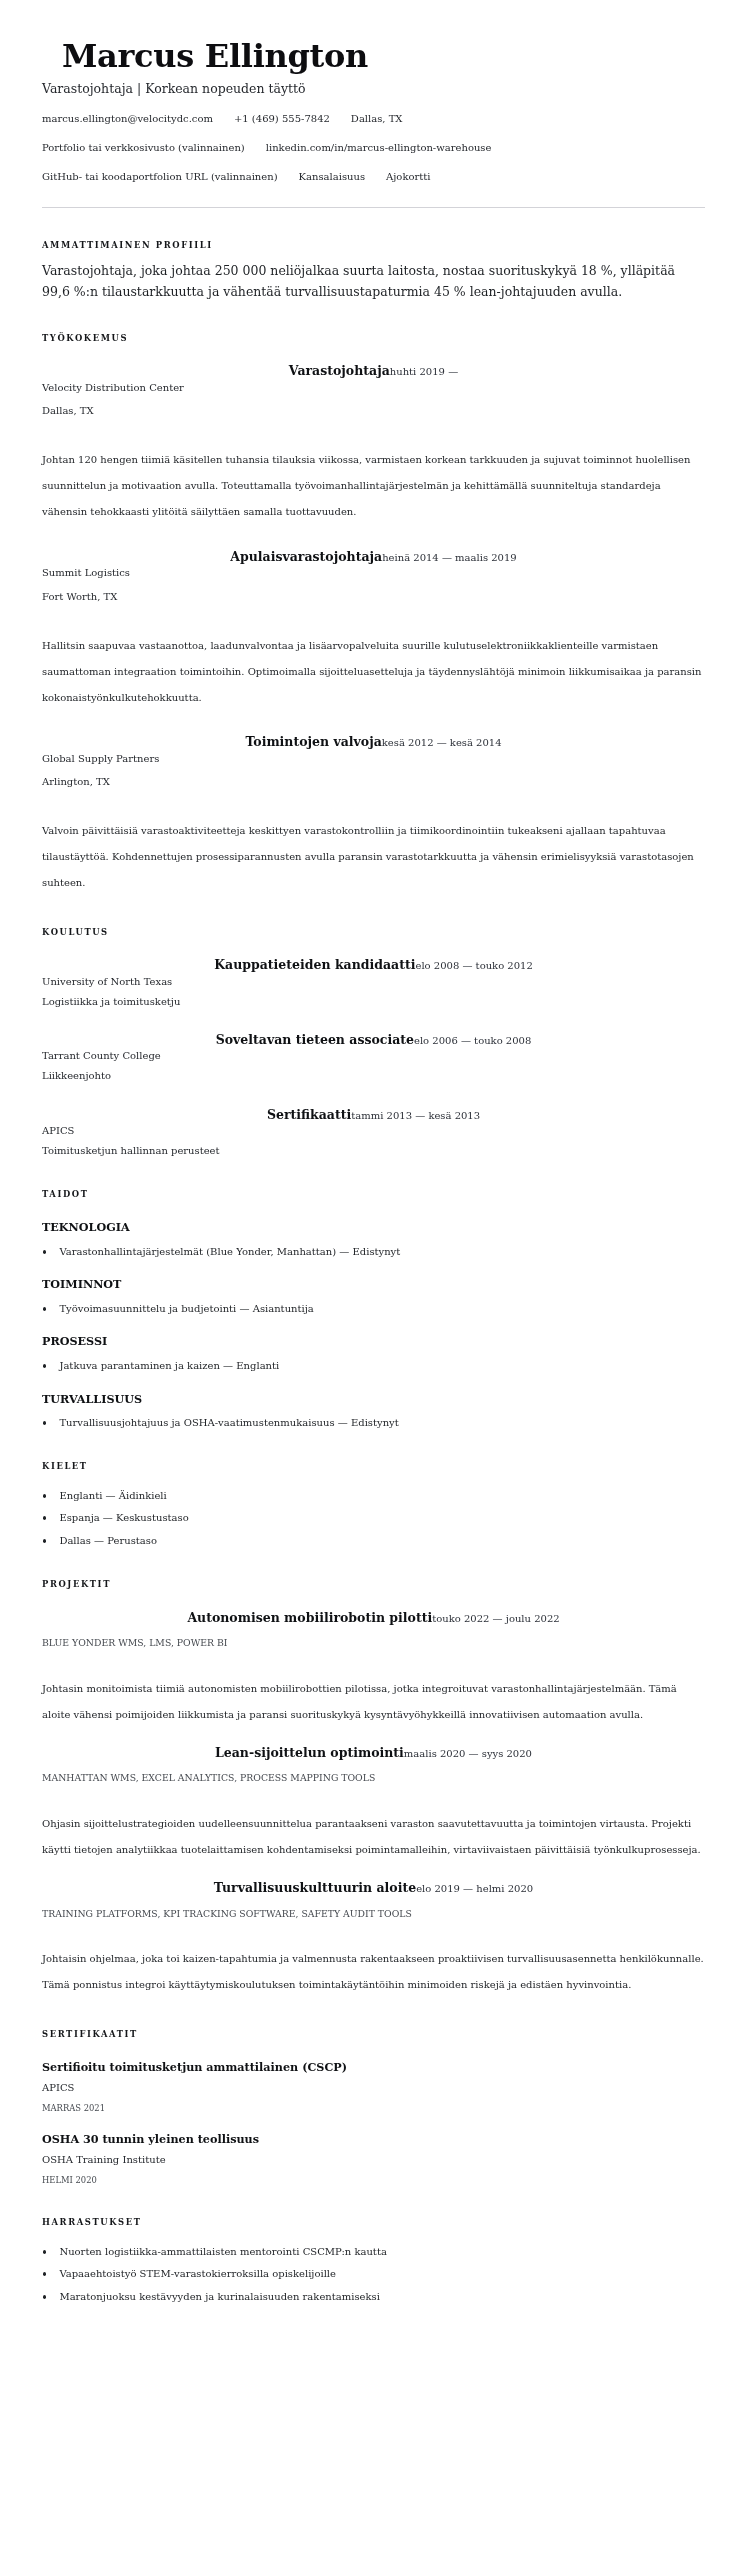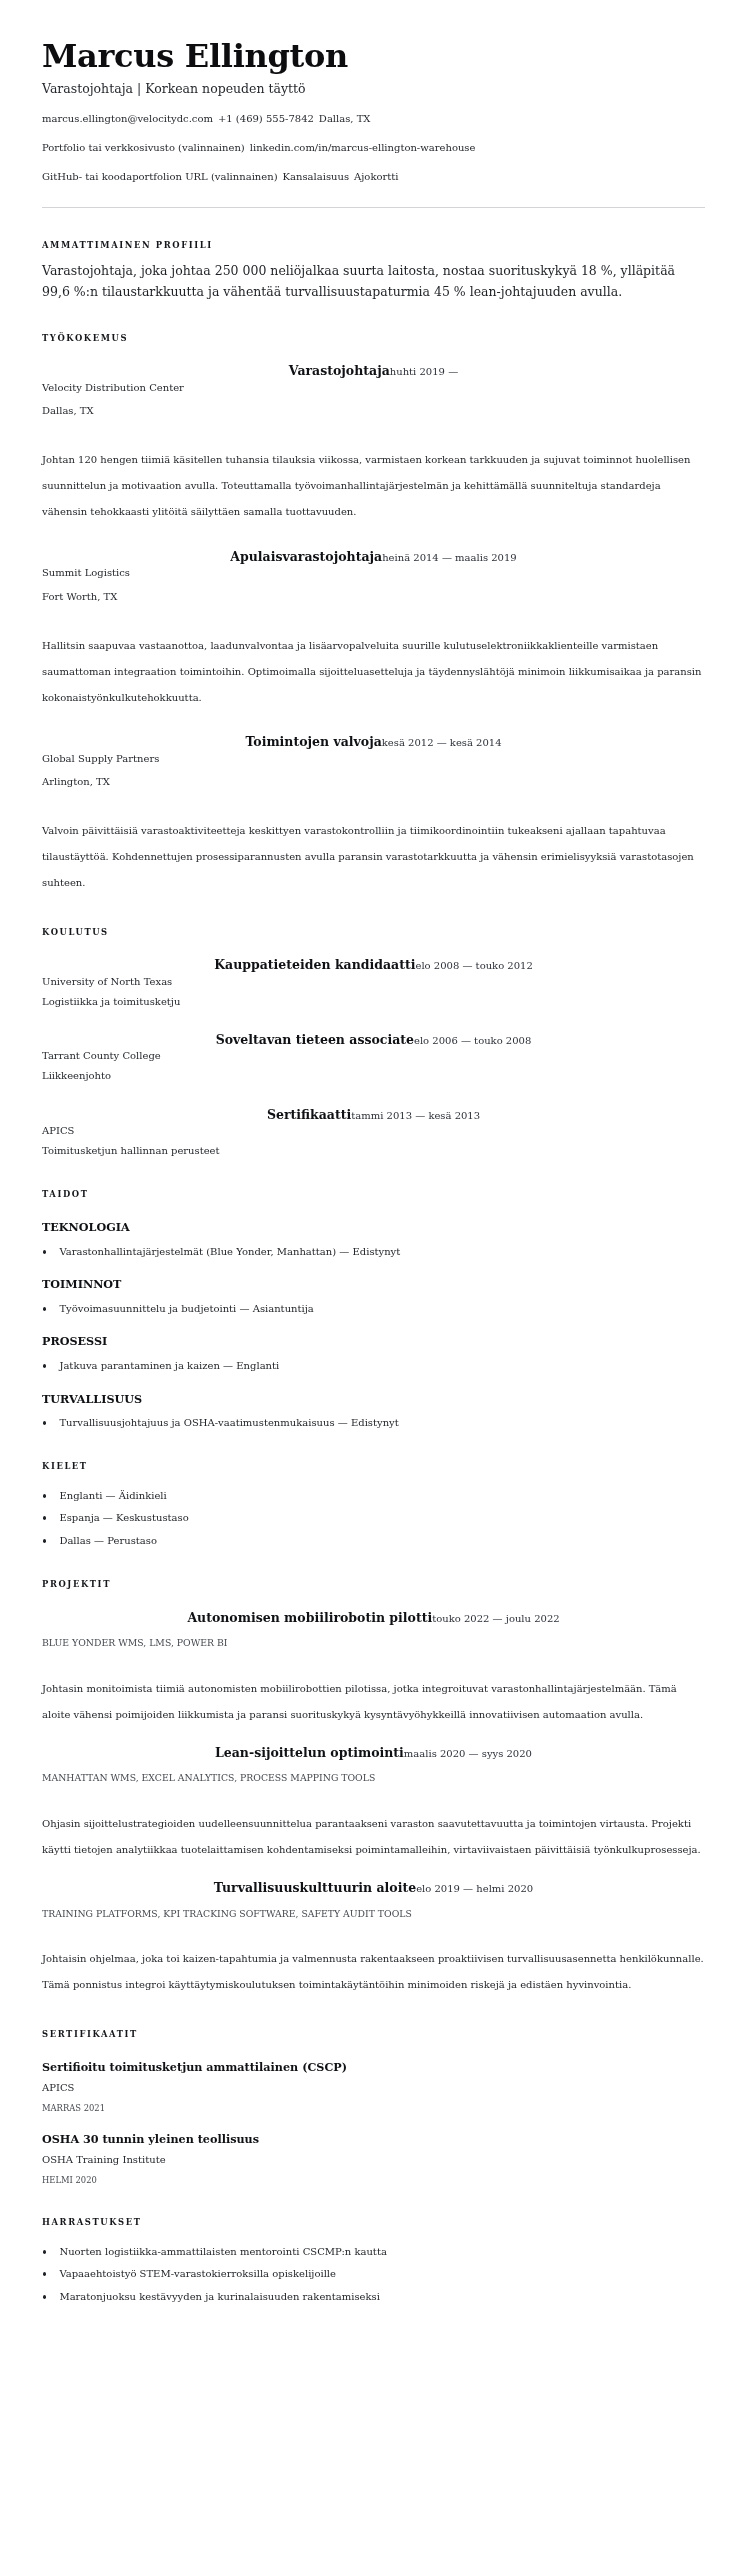--- a/index.html
+++ b/index.html
@@ -12,33 +12,34 @@
   .page {
     padding: 36px 42px 25px 42px;
     width: 747px;
   }
   .name {
     font-size: 32px;
     font-weight: bold;
     color: #0d0d10;
     line-height: 40px;
     letter-spacing: -0.3px;
+    margin-left: 20px;
   }
   .subtitle {
     font-size: 12.5px;
     color: #26292e;
     margin-top: 3.7px;
     line-height: 18.7px;
   }
   .contact-row {
     font-size: 10px;
     color: #26292e;
     line-height: 15px;
     display: flex;
-    gap: 0 5px;
+    gap: 0 21px;
     flex-wrap: wrap;
   }
   .contact-row.first { margin-top: 12.5px; }
   .contact-row + .contact-row { margin-top: 14.3px; }
   .contact-row span { white-space: nowrap; }
   .divider {
     height: 1.2px;
     background: #d3d3d8;
     margin-top: 22.4px;
     border: none;

